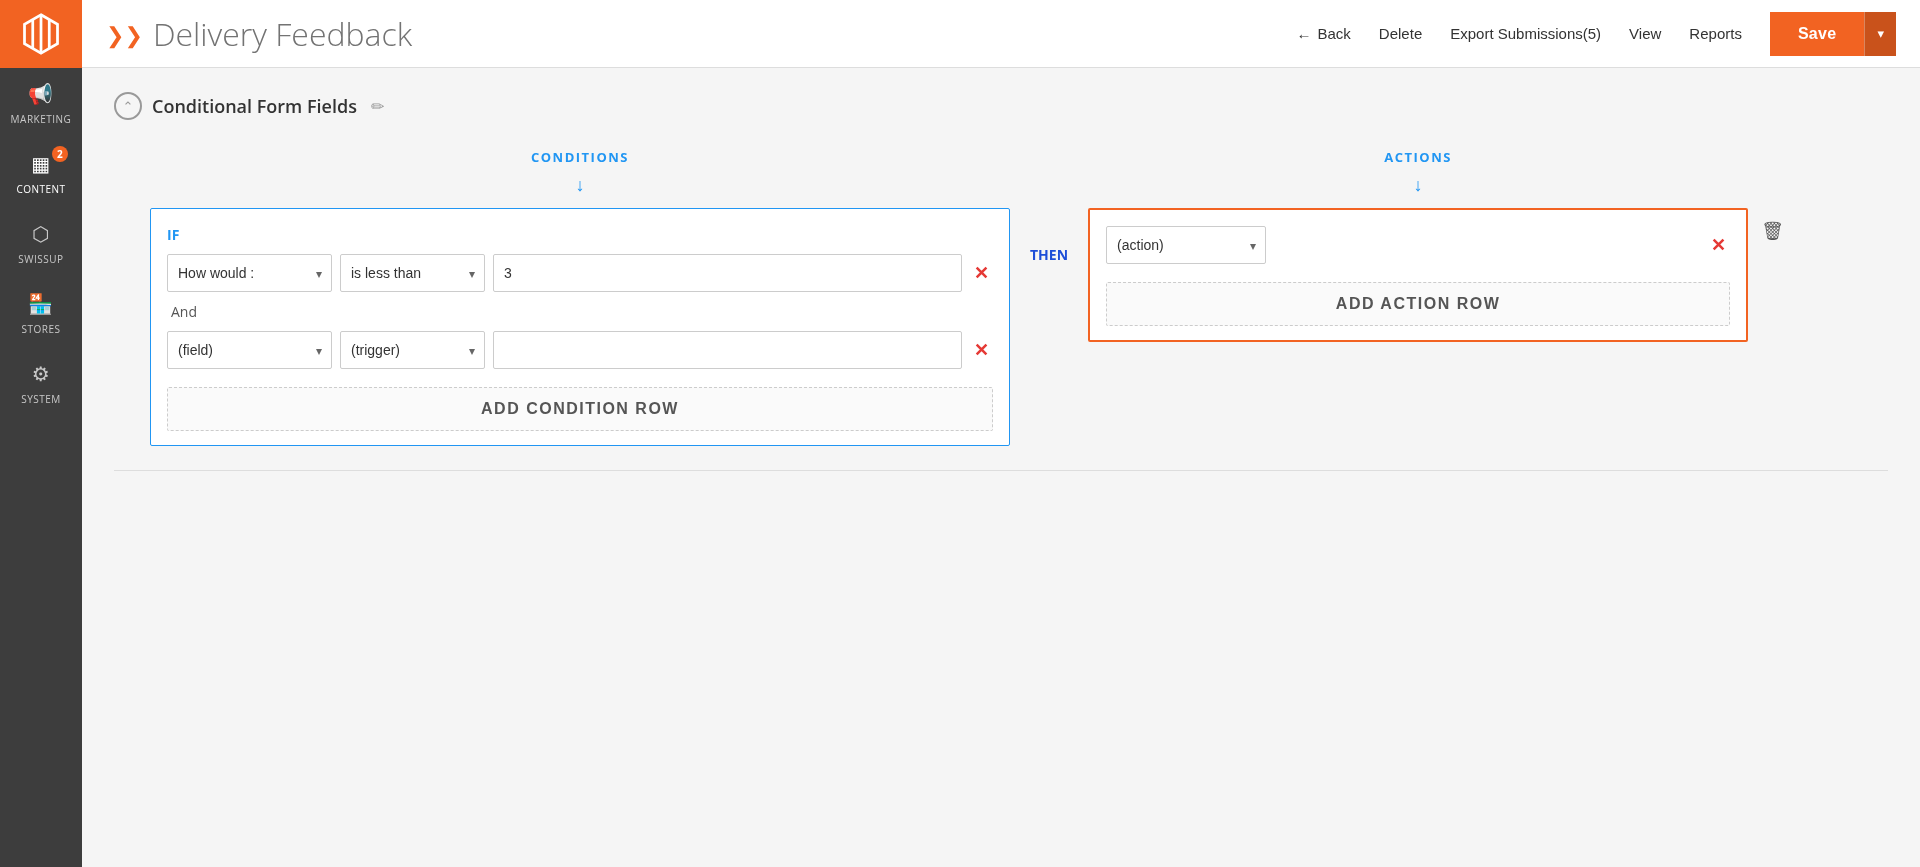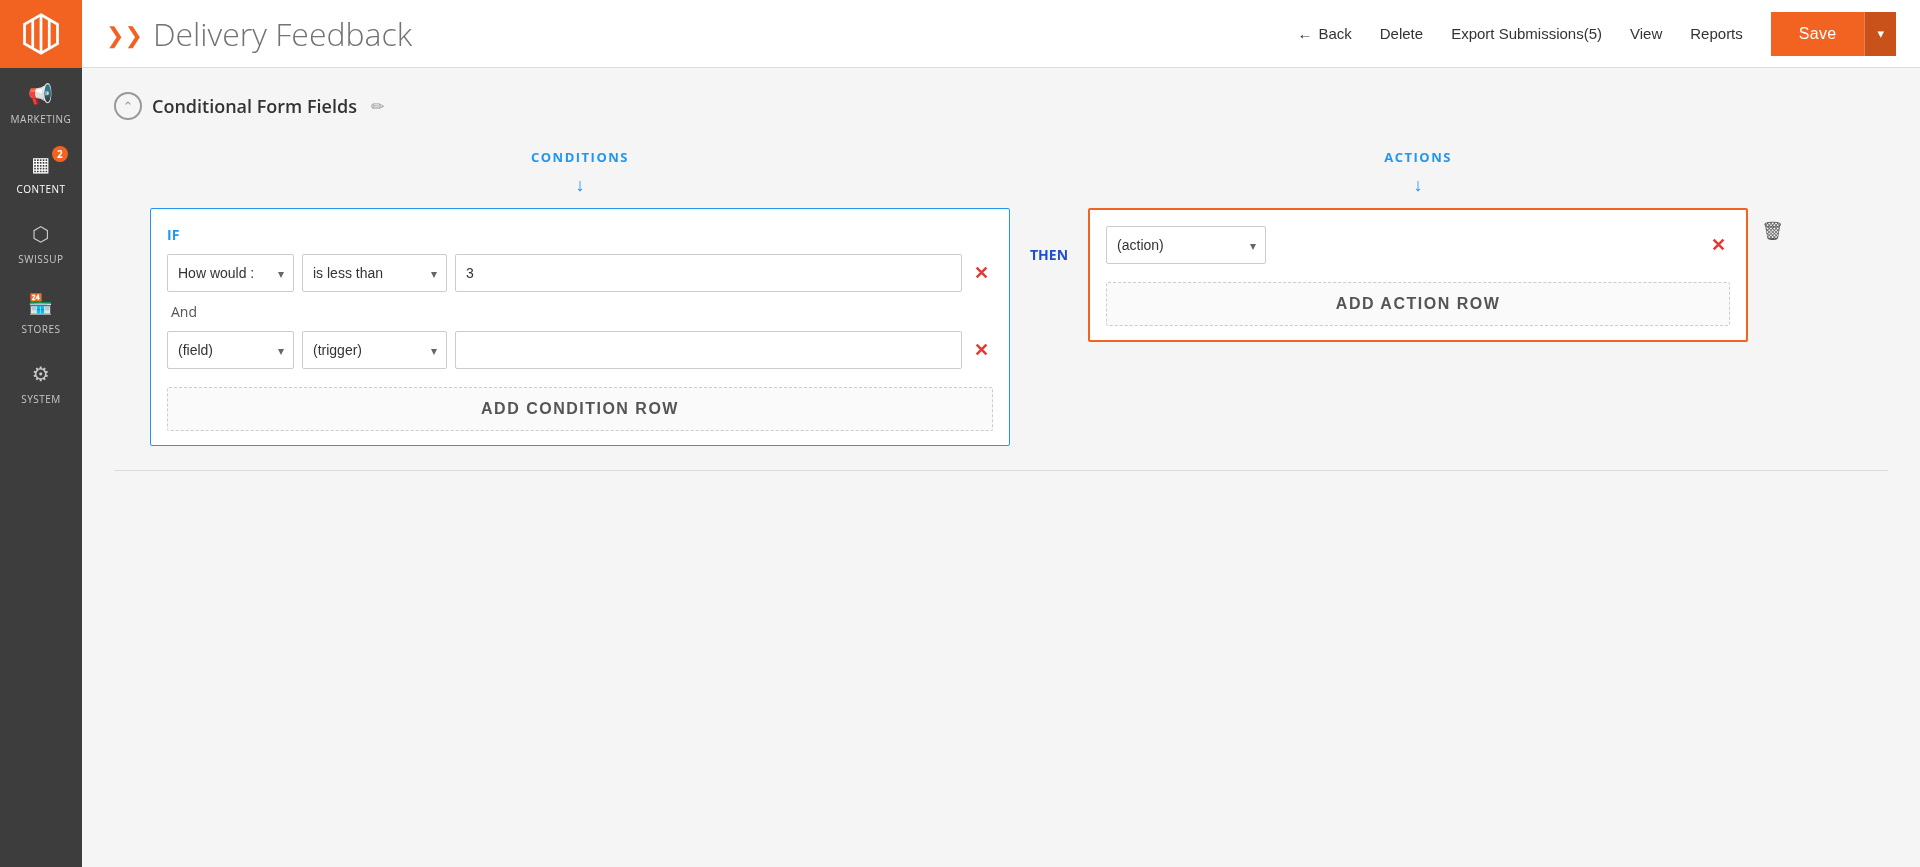--- a/index.html
+++ b/index.html
@@ -118,21 +118,21 @@
     .save-btn-group {
       display: flex;
       align-items: stretch;
     }
     .save-btn {
       background: #f26322;
       color: #fff;
       border: none;
       cursor: pointer;
       font-size: 16px;
-      font-weight: 400;
+      font-weight: 700;
       padding: 0 28px;
       height: 44px;
       letter-spacing: 0.3px;
     }
     .save-dropdown-btn {
       background: #c9521b;
       color: #fff;
       border: none;
       cursor: pointer;
       padding: 0 12px;
@@ -363,21 +363,21 @@
       appearance: none;
     }
     .select-wrapper::after {
       content: '▾';
       position: absolute;
       right: 10px;
       color: #666;
       pointer-events: none;
       font-size: 12px;
     }
-    .select-wrapper.field-sw select { width: 127px; }
+    .select-wrapper.field-sw select { width: 165px; }
     .select-wrapper.trigger-sw select { width: 145px; }
     .select-wrapper.action-sw select { width: 160px; }
   </style>
 </head>
 <body>
 
 <nav class="sidebar">
   <div class="sidebar-logo">
     <svg viewBox="0 0 64 64" xmlns="http://www.w3.org/2000/svg">
       <path d="M32 4 L56 18 L56 46 L32 60 L8 46 L8 18 Z" fill="none" stroke="#fff" stroke-width="4"></path>

